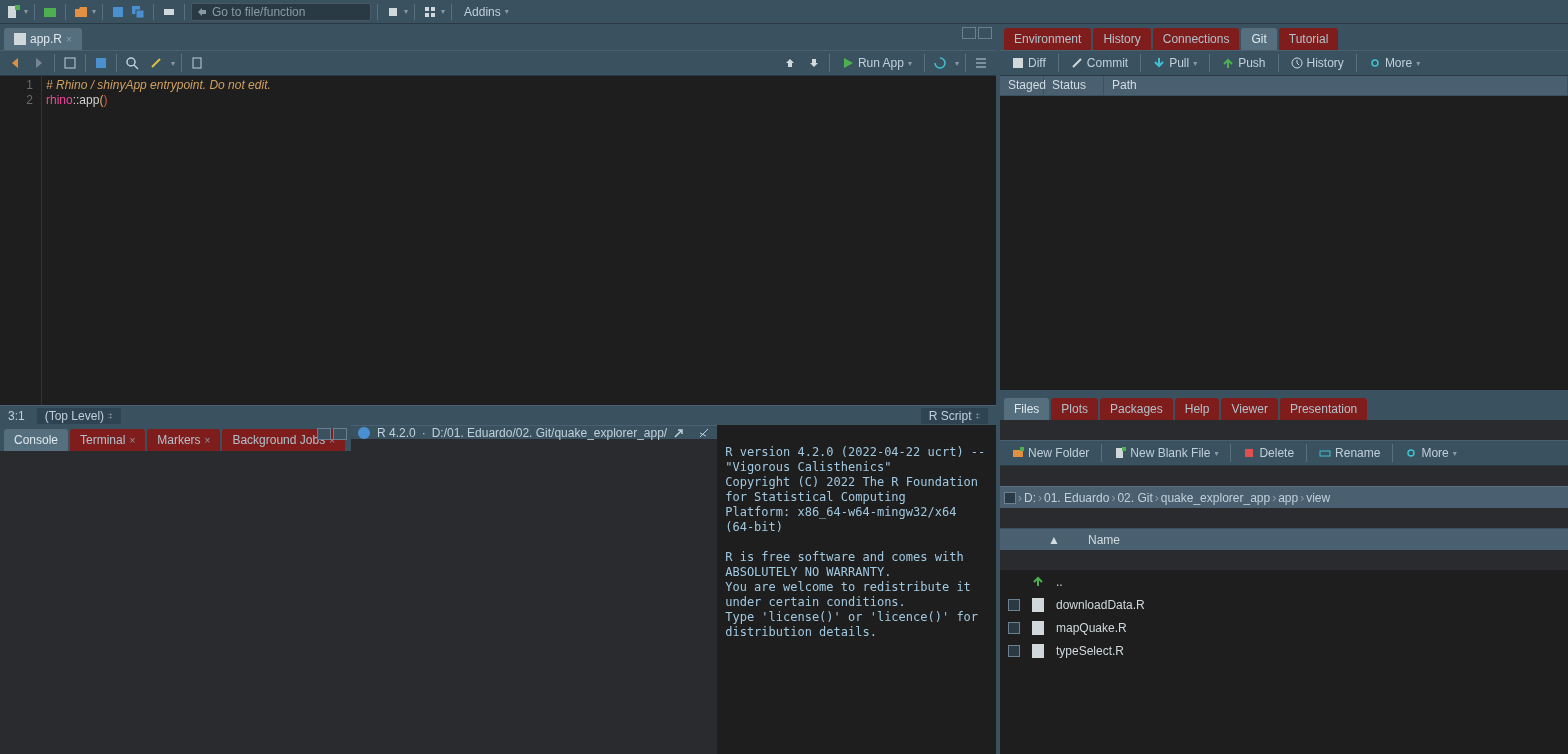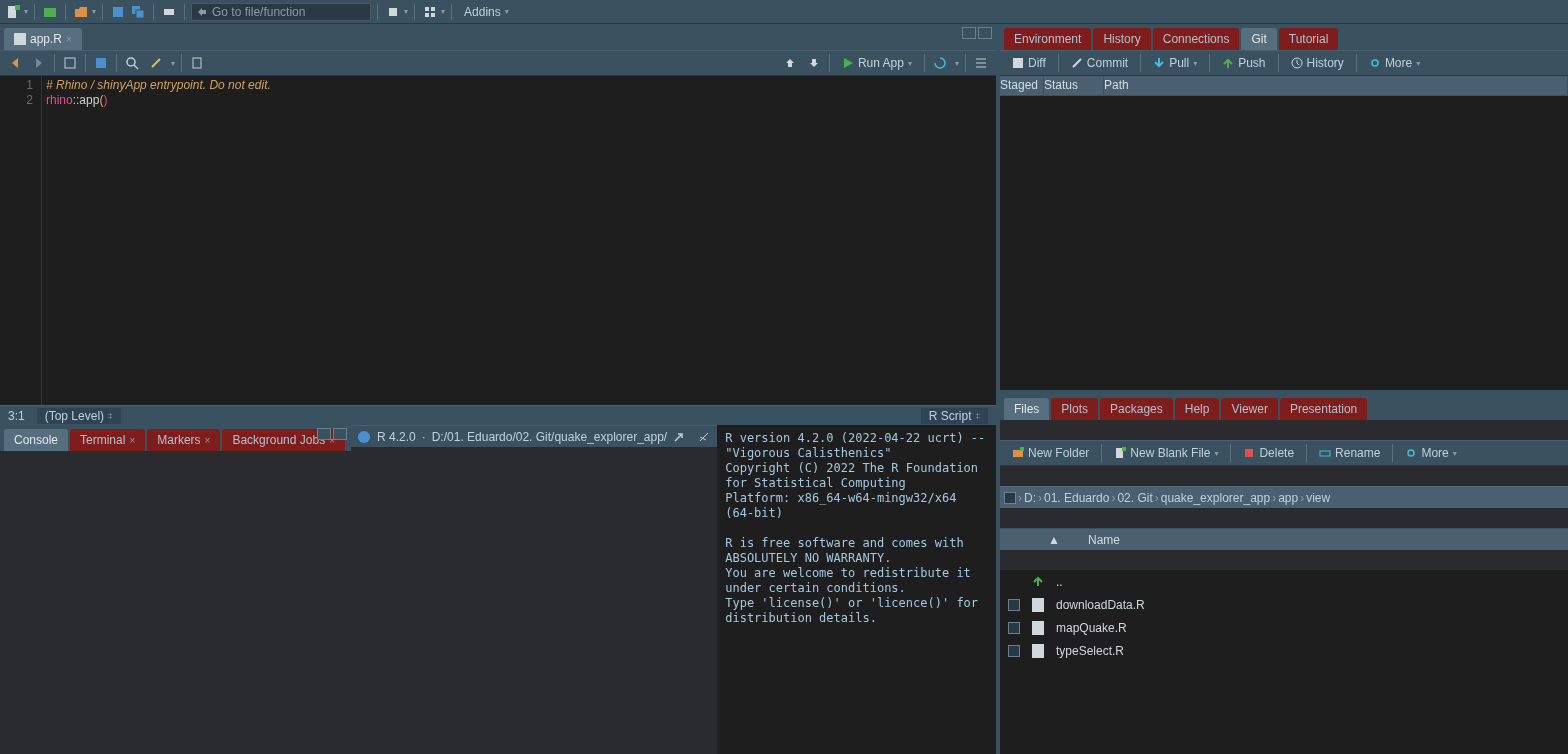--- a/index.html
+++ b/index.html
@@ -36,29 +36,29 @@
 .code-op { color: #d0d0d0; }
 .code-func { color: #d0d0d0; }
 .code-paren1 { color: #e0b060; }
 .code-paren2 { color: #e05050; }
 
 .editor-status { height: 20px; background: #3a5260; display: flex; align-items: center; padding: 0 8px; color: #c0d0da; gap: 12px; border-top: 1px solid #4a6070; }
 .editor-status .spacer { flex: 1; }
 .status-pill { background: #2f4452; padding: 1px 8px; border-radius: 2px; display: flex; align-items: center; gap: 4px; }
 
 .console-pane { display: flex; flex: 1; min-height: 0; }
-.console-info { height: 22px; background: #3a5260; display: flex; align-items: center; padding: 0 6px; gap: 6px; color: #c0d0da; border-top: 1px solid #4a6070; }
+.console-info { height: 14px; background: #3a5260; display: flex; align-items: center; padding: 0 6px; gap: 6px; color: #c0d0da; border-top: 1px solid #4a6070; }
 .console-info .spacer { flex: 1; }
-.console-body { flex: 1; background: #1e1e1e; font-family: Consolas, monospace; color: #a0c8e0; padding: 6px 8px; white-space: pre-wrap; overflow: auto; line-height: 15px; }
+.console-body { flex: 1; background: #1e1e1e; font-family: Consolas, monospace; color: #a0c8e0; padding: 20px 8px; white-space: pre-wrap; overflow: auto; line-height: 15px; }
 
 .right-upper { height: 370px; display: flex; flex-direction: column; border-bottom: 4px solid #3a5260; }
 .right-lower { flex: 1; display: flex; flex-direction: column; min-height: 0; gap: 20px; }
 
 .git-headers { height: 20px; background: #4a6070; display: flex; color: #d0dce2; border-bottom: 1px solid #3a5260; }
-.git-headers div { padding: 2px 0; border-right: 1px solid #3a5260; }
+.git-headers div { padding: 2px 8px; border-right: 1px solid #3a5260; }
 .git-body { flex: 1; background: #1e1e1e; }
 
 .breadcrumb { height: 22px; background: #4a6070; display: flex; align-items: center; padding: 0 4px; color: #c0d0da; gap: 2px; border-top: 1px solid #5a7080; }
 .breadcrumb span { cursor: pointer; }
 .breadcrumb .sep { color: #8a9aa5; }
 .files-header { height: 22px; background: #4a6070; display: flex; align-items: center; padding: 0 8px; color: #d0dce2; border-top: 1px solid #3a5260; gap: 24px; }
 .files-body { flex: 1; background: #1e1e1e; overflow: auto; }
 .file-row { display: flex; align-items: center; height: 23px; padding: 0 8px; gap: 10px; color: #d0d8dc; cursor: pointer; }
 .file-chk { width: 12px; height: 12px; border: 1px solid #6a8090; background: #2a3a45; }
 .file-icon-wrap { width: 16px; display: flex; justify-content: center; }

